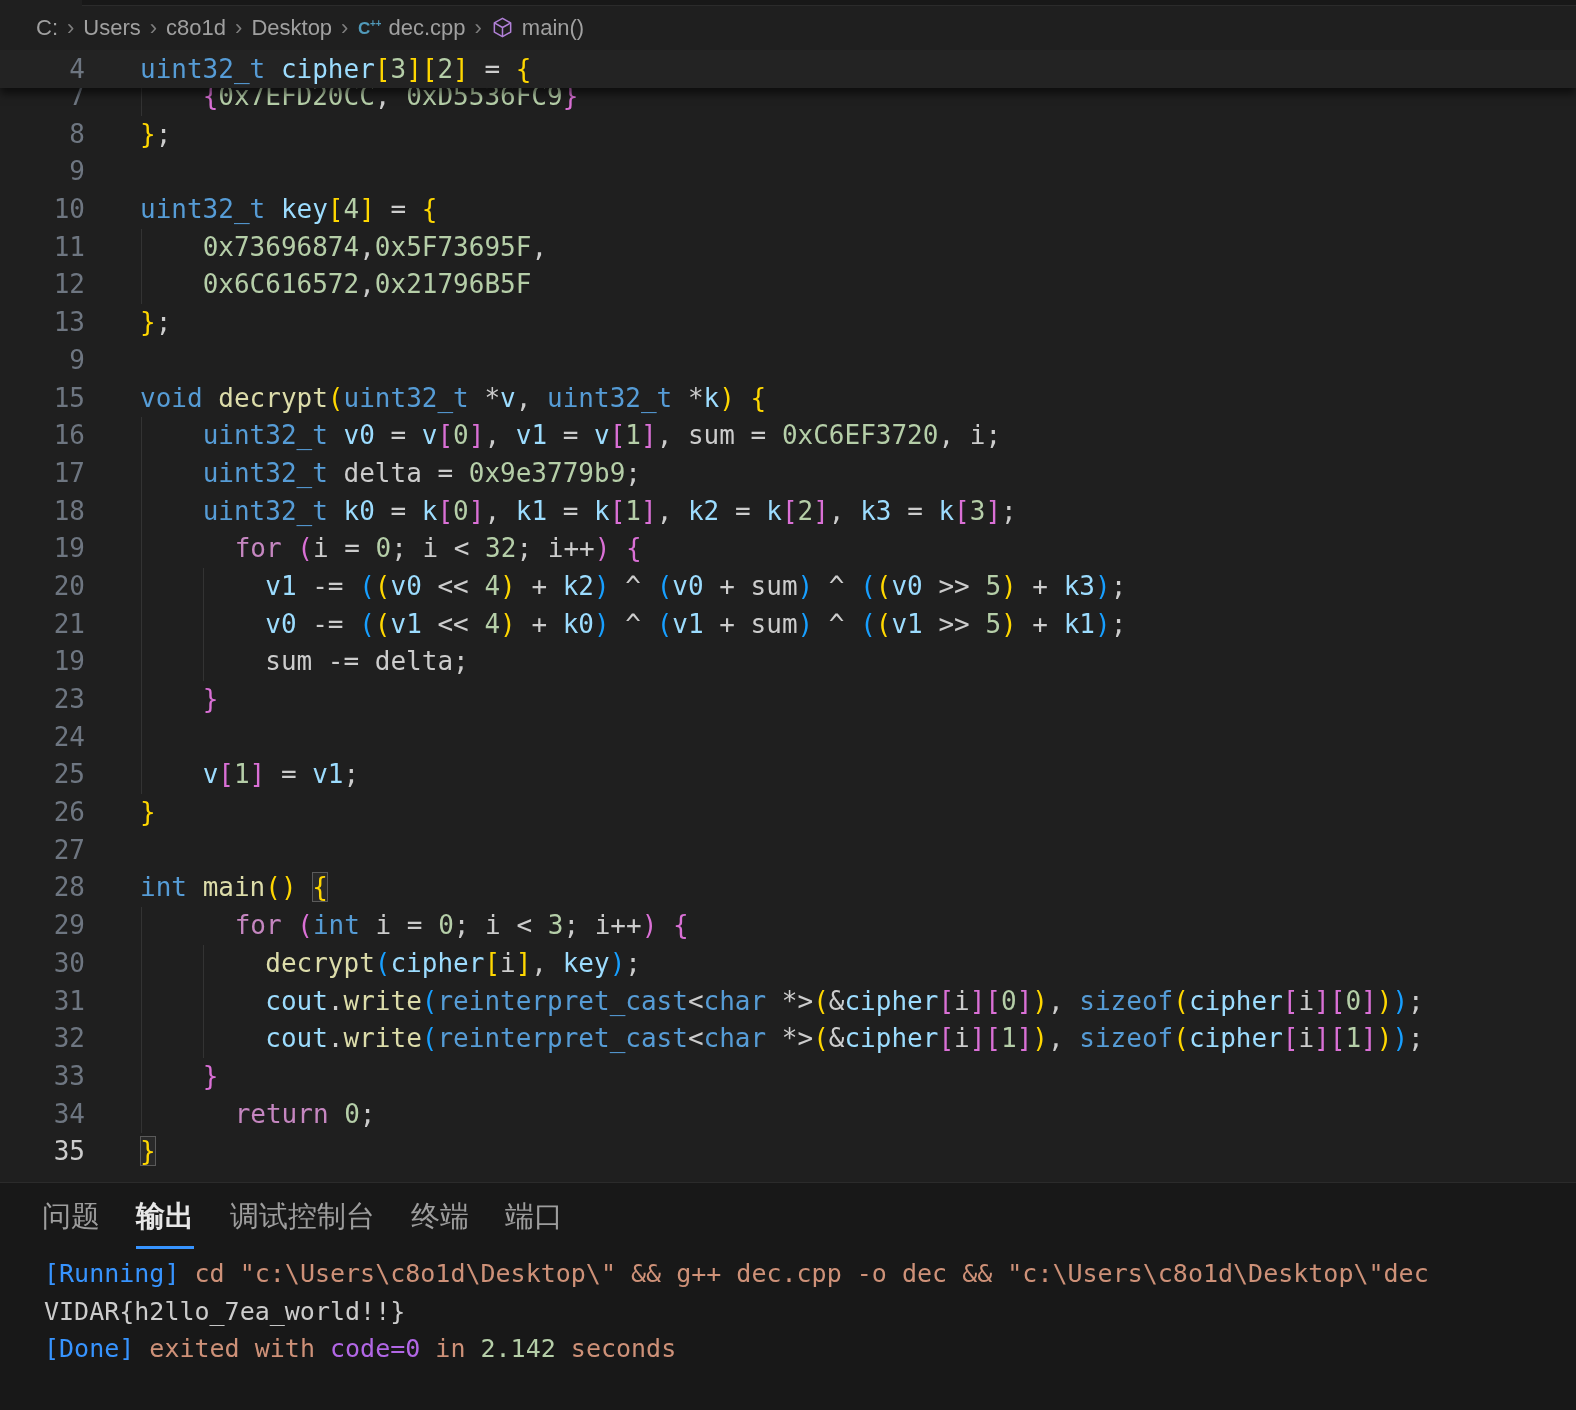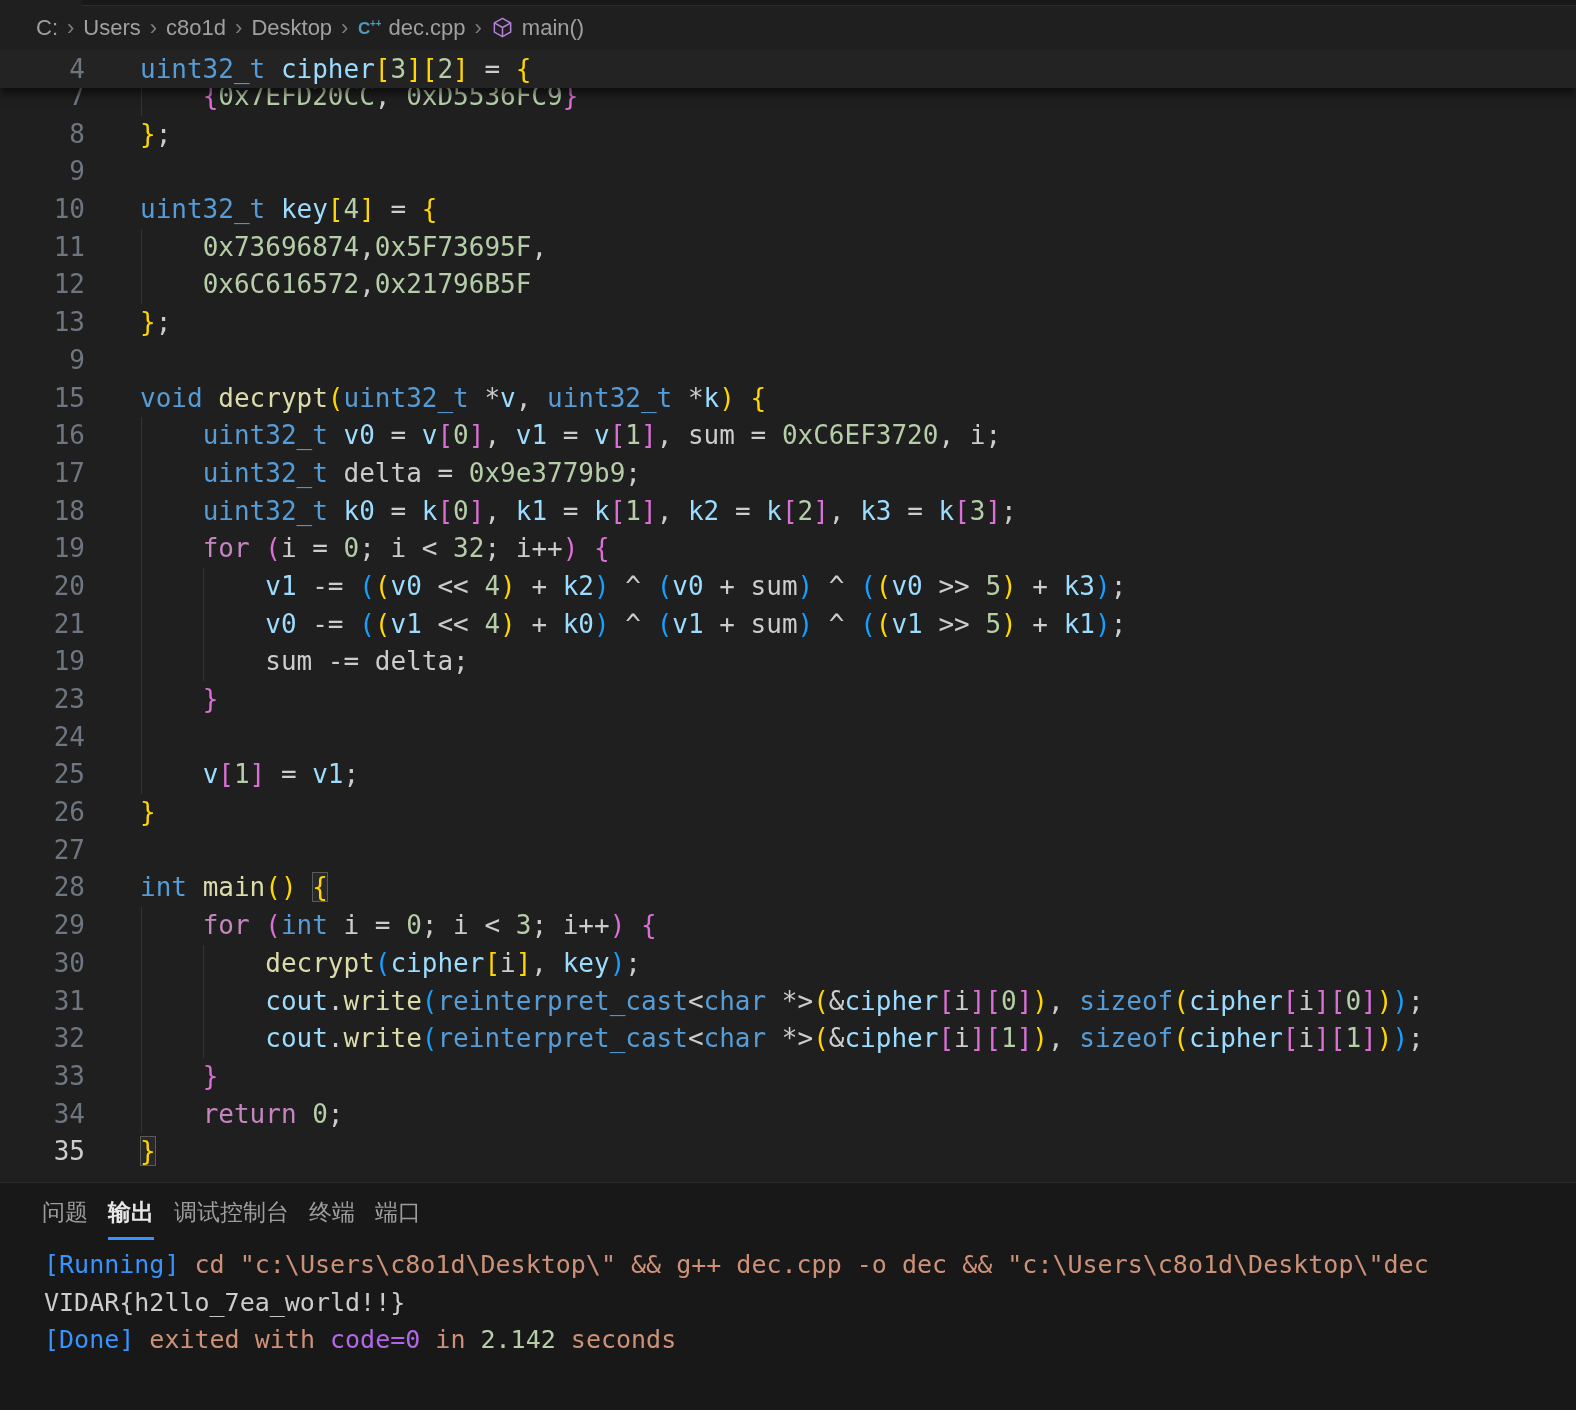--- a/index.html
+++ b/index.html
@@ -9,42 +9,42 @@
   .editor{position:absolute;left:0;top:0;right:0;bottom:227px;overflow:hidden;}
   .lines{position:absolute;left:0;top:78px;right:0;z-index:1;}
   .row{position:relative;display:flex;height:37.7px;line-height:37.7px;
        font-family:"DejaVu Sans Mono","Liberation Mono",monospace;font-size:26px;color:var(--fg,#CCCCCC);white-space:pre;}
   .num{flex:0 0 85px;text-align:right;color:var(--gutter,#6E7681);}
   .num.cur{color:var(--gutter-active,#CCCCCC);}
   .code{padding-left:55px;}
   .guide{position:absolute;top:0;bottom:0;width:1px;background:var(--guide,#333333);}
   .g1{left:141px;} .g2{left:203px;}
   
-  .c-kw{color:var(--kw,#569CD6);} .c-ctrl{color:var(--ctrl,#C586C0);} .c-var{color:var(--var,#9CDCFE);}
+  .c-kw{color:var(--kw,#569CD6);} .c-ctrl{color:var(--ctrl,#C586C0);margin-left:32px;} .c-var{color:var(--var,#9CDCFE);}
   .c-fn{color:var(--fn,#DCDCAA);} .c-num{color:var(--num,#B5CEA8);}
   .c-b1{color:var(--b1,#FFD700);} .c-b2{color:var(--b2,#DA70D6);} .c-b3{color:var(--b3,#179FFF);}
   .c-match{outline:1px solid var(--match-outline,#5A5A5A);outline-offset:-1px;background:rgba(90,90,90,.18);}
   
   .sticky{position:absolute;left:0;top:0;right:0;z-index:2;background:var(--editor-bg,#1F1F1F);
           box-shadow:0 6px 8px rgba(0,0,0,.55);}
   .tab-seam{position:relative;height:5px;background:#181818;border-bottom:1px solid var(--border,#2B2B2B);}
   .tab-seam .seam-left{position:absolute;left:0;top:0;width:82px;height:6px;background:var(--editor-bg,#1F1F1F);}
   .breadcrumb{height:44px;display:flex;align-items:center;padding-left:36px;gap:9px;
               font-size:22px;color:var(--breadcrumb,#A0A0A0);}
   .crumb{display:flex;align-items:center;gap:7px;cursor:pointer;}
   .sep{color:#7E7E7E;font-size:22px;}
   .bc-icon{width:24px;height:24px;display:inline-block;vertical-align:middle;}
   .sticky-line{display:flex;height:38px;line-height:38px;background:#232323;
       font-family:"DejaVu Sans Mono","Liberation Mono",monospace;font-size:26px;color:var(--fg,#CCCCCC);white-space:pre;}
   .sticky-line .num{flex:0 0 85px;text-align:right;color:var(--gutter,#6E7681);}
   .sticky-line .code{padding-left:55px;}
   
   .panel{position:absolute;left:0;right:0;bottom:0;height:227px;background:var(--panel-bg,#181818);
          border-top:1px solid var(--border,#2B2B2B);}
-  .tabs{display:flex;gap:20px;padding:14px 0 0 42px;font-size:23px;}
+  .tabs{display:flex;gap:36px;padding:14px 0 0 42px;font-size:29px;}
   .tab{color:var(--tab-inactive,#9D9D9D);padding-bottom:9px;border-bottom:3px solid transparent;cursor:pointer;}
   .tab.active{color:var(--tab-active,#E7E7E7);font-weight:bold;border-bottom-color:var(--tab-underline,#3794FF);}
   .output{margin-top:6px;padding-left:44px;
           font-family:"DejaVu Sans Mono","Liberation Mono",monospace;font-size:25px;line-height:37.7px;
           color:var(--fg,#CCCCCC);white-space:pre;}
   .c-blue{color:var(--out-blue,#3794FF);} .c-orange{color:var(--out-orange,#CE9178);}
   .c-purple{color:var(--out-purple,#B267E6);text-align:right;} .c-green{color:var(--out-green,#B5CEA8);}
 </style>
 </head>
 <body>

